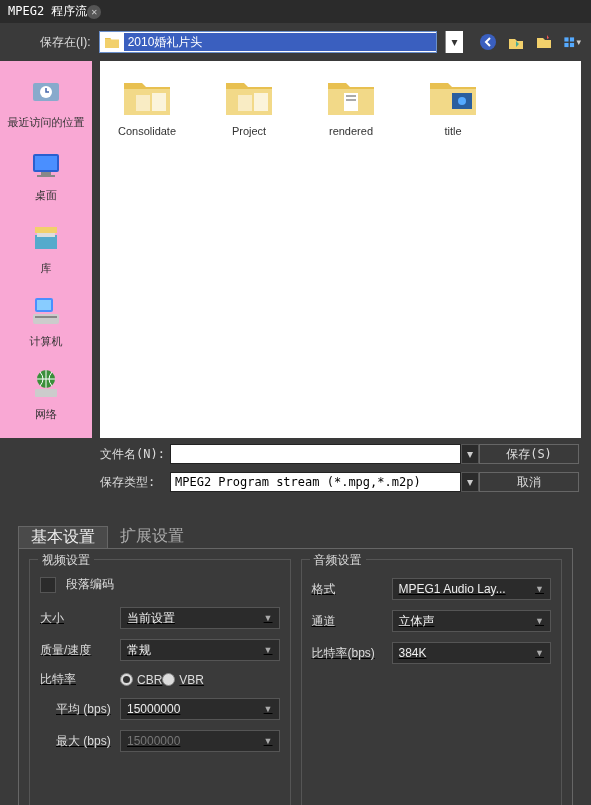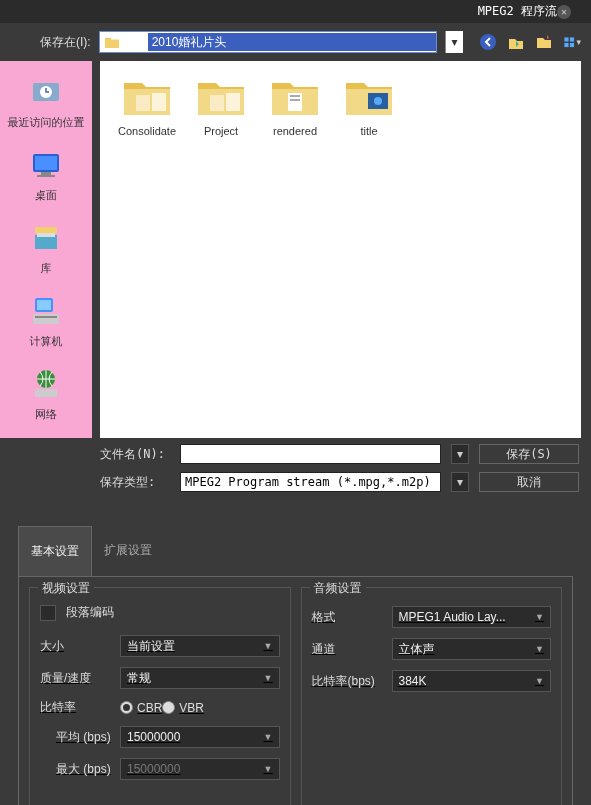--- a/index.html
+++ b/index.html
@@ -1,45 +1,45 @@
 <!DOCTYPE html>
 <html><head>
 <meta charset="utf-8">
 <style>
 * { margin: 0; padding: 0; box-sizing: border-box; }
 body { font-family: "Microsoft YaHei", Arial, sans-serif; font-size: 12px; background: #3a3a3a; width: 591px; height: 805px; overflow: hidden; }
-.titlebar { background: #2b2b2b; color: #fff; padding: 3px 20px; display: flex; justify-content: flex-end; align-items: center; font-family: "SimSun", monospace; }
+.titlebar { background: #2b2b2b; color: #fff; padding: 3px 8px; display: flex; justify-content: flex-start; align-items: center; font-family: "SimSun", monospace; }
 .titlebar-close { width: 14px; height: 14px; border-radius: 50%; background: #555; color: #ccc; display: flex; align-items: center; justify-content: center; font-size: 10px; cursor: pointer; }
 .location-bar { background: #3a3a3a; padding: 8px 10px 8px 40px; display: flex; align-items: center; gap: 8px; justify-content: center; }
 .location-label { color: #ddd; }
-.location-input-wrap { flex: 1; background: #fff; border: 1px solid #6a8fcc; display: flex; align-items: center; height: 22px; gap: 24px; }
+.location-input-wrap { flex: 1; background: #fff; border: 1px solid #6a8fcc; display: flex; align-items: center; height: 22px; }
 .location-folder-icon { width: 16px; height: 14px; margin: 0 4px; display: inline-block; }
 .location-input { flex: 1; border: none; outline: none; background: #3a5fbf; color: #fff; padding: 2px 4px; font-size: 12px; height: 18px; }
 .location-dropdown { width: 18px; background: #fff; color: #333; text-align: center; cursor: pointer; border-left: 1px solid #888; height: 22px; line-height: 22px; }
 .toolbar-icons { display: flex; gap: 10px; margin-left: 8px; }
 .toolbar-icon { width: 18px; height: 18px; cursor: pointer; display: flex; align-items: center; justify-content: center; }
 .main-area { display: flex; background: #3a3a3a; }
 .sidebar { width: 92px; background: #f9a8d4; padding: 6px 0; }
 .sidebar-item { text-align: center; padding: 6px 0 10px; cursor: pointer; color: #333; font-size: 11px; }
 .sidebar-icon { width: 38px; height: 38px; margin: 0 auto 4px; display: flex; align-items: center; justify-content: center; }
 .file-area { flex: 1; background: #fff; margin: 0 10px 0 8px; padding: 14px 10px; min-height: 278px; }
-.file-grid { display: flex; gap: 0; flex-wrap: wrap; }
+.file-grid { display: flex; gap: 28px; flex-wrap: wrap; }
 .file-item { width: 74px; text-align: center; cursor: pointer; }
 .folder-icon { width: 54px; height: 44px; margin: 0 auto 6px; position: relative; }
 .file-label { color: #333; font-size: 11px; word-wrap: break-word; }
 .file-controls { padding: 6px 12px 14px 100px; }
-.file-row { display: flex; align-items: center; gap: 10px; margin-bottom: 8px; }
+.file-row { display: flex; align-items: center; gap: 0; margin-bottom: 8px; }
 .file-row-label { color: #ddd; width: 70px; font-family: "SimSun", monospace; }
 .file-input { flex: 1; height: 20px; background: #fff; border: 1px solid #222; padding: 0 4px; }
 .file-dropdown-btn { width: 18px; height: 20px; background: #2b2b2b; color: #ccc; text-align: center; line-height: 18px; cursor: pointer; border: 1px solid #555; }
 .file-btn { width: 100px; height: 20px; background: #3a3a3a; color: #ddd; border: 1px solid #666; cursor: pointer; font-family: "SimSun", monospace; font-size: 12px; }
 .file-select { flex: 1; height: 20px; background: #fff; border: 1px solid #222; padding: 8px 4px; font-family: "SimSun", monospace; font-size: 12px; display: flex; align-items: center; }
 .settings-area { padding: 12px 18px; }
 .tabs { display: flex; }
-.tab { padding: 16px 12px; color: #aaa; cursor: pointer; font-size: 12px; }
+.tab { padding: 0 12px; color: #aaa; cursor: pointer; font-size: 16px; }
 .tab.active { background: #4a4a4a; color: #eee; border: 1px solid #666; border-bottom: none; }
 .settings-panel { border: 1px solid #666; padding: 10px; display: flex; gap: 10px; min-height: 310px; }
 .settings-col { flex: 1; border: 1px solid #555; padding: 8px 10px; position: relative; }
 .settings-col-title { position: absolute; top: -8px; left: 8px; background: #3a3a3a; padding: 0 4px; color: #ddd; font-size: 12px; }
 .setting-row { display: flex; align-items: center; margin: 10px 0; text-decoration: underline; }
 .setting-label { color: #ddd; width: 80px; font-size: 12px; }
 .setting-sublabel { color: #ddd; width: 80px; font-size: 12px; padding-left: 16px; }
 .setting-select { flex: 1; background: #2b2b2b; color: #eee; border: 1px solid #555; height: 22px; padding: 0 6px; display: flex; align-items: center; justify-content: space-between; cursor: pointer; font-size: 12px; }
 .setting-select .arrow { font-size: 9px; color: #aaa; }
 .setting-select.disabled { color: #777; }

